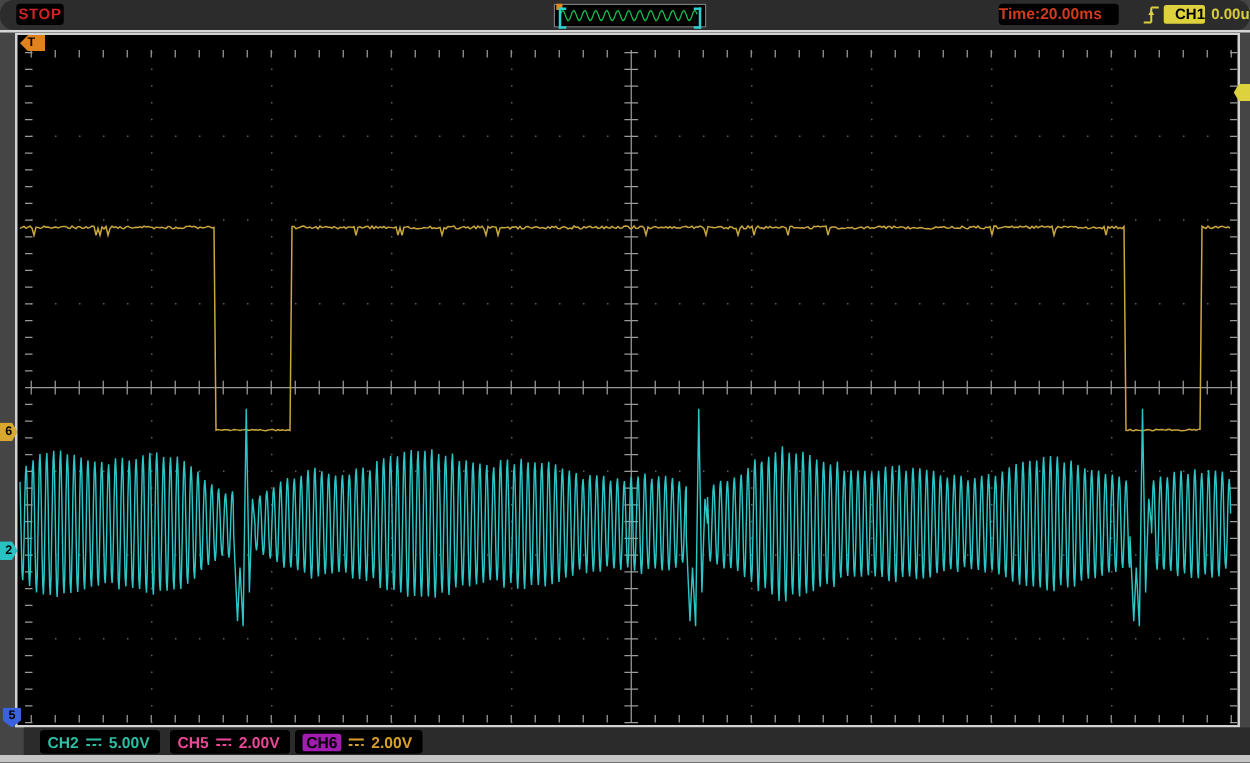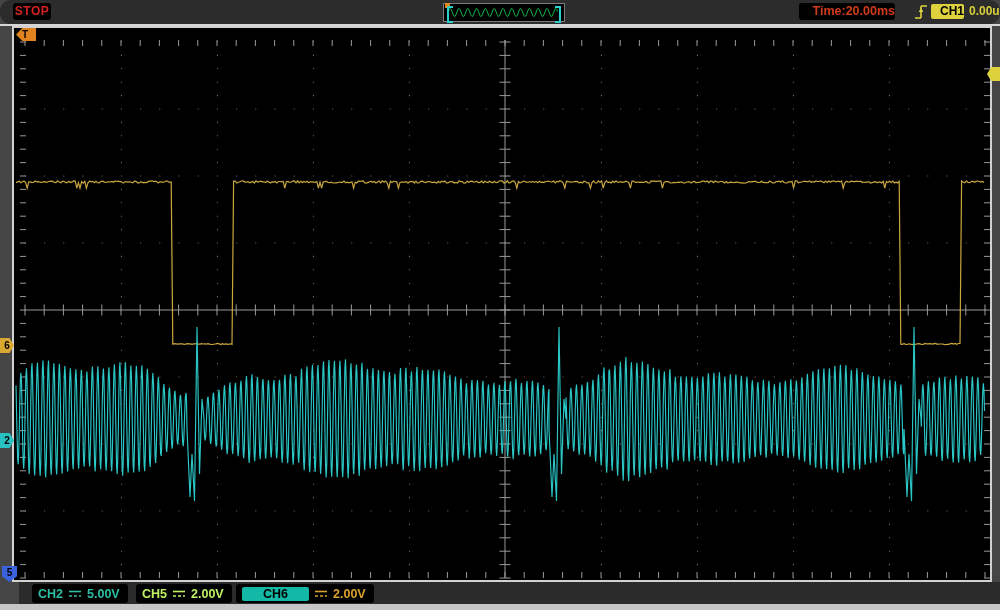--- a/index.html
+++ b/index.html
@@ -8,21 +8,21 @@
   
   #top-bar{position:absolute;left:0;top:0;width:1000px;height:24px;background:#2c2c2c;border-radius:11px;}
   #stop-box{position:absolute;left:13px;top:3px;width:38px;height:17px;background:#000;border-radius:3px;
             color:#d42222;font-weight:bold;font-size:12px;line-height:17px;text-align:center;letter-spacing:.5px;}
   #preview{position:absolute;left:443px;top:3px;width:122px;height:19px;background:#000;border:1px solid #7c7c7c;box-sizing:border-box;}
   #preview .p-tick{position:absolute;left:1px;top:-1px;width:5px;height:5px;background:#e08a1e;}
   .bracket{position:absolute;top:2px;width:4px;height:13px;}
   .bracket.l{left:3px;border-left:2px solid #2cd0d0;border-top:2px solid #2cd0d0;border-bottom:2px solid #2cd0d0;}
   .bracket.r{right:3px;border-right:2px solid #2cd0d0;border-top:2px solid #2cd0d0;border-bottom:2px solid #2cd0d0;}
   #time-box{position:absolute;left:799px;top:3px;width:96px;height:17px;background:#000;border-radius:3px;
-            color:#cf3b1c;font-weight:bold;font-size:12.5px;line-height:17px;text-align:right;}
+            color:#cf3b1c;font-weight:bold;font-size:12.5px;line-height:17px;text-align:left;}
   #trig-icon{position:absolute;left:914px;top:3px;}
   #trig-src{position:absolute;left:931px;top:4px;width:33px;height:15px;background:#ddd23e;border-radius:2px;
             color:#000;font-weight:bold;font-size:12px;line-height:15px;text-align:right;}
   #trig-lvl{position:absolute;left:969px;top:4px;color:#d8cf3a;font-weight:bold;font-size:12px;line-height:15px;}
   
   #separator{position:absolute;left:0;top:24px;width:1000px;height:2px;background:#d6d6d6;}
   #display{position:absolute;left:12px;top:26px;width:980px;height:556px;box-sizing:border-box;
            border:2px solid #d2d2d2;background:#000;}
   #wave-svg{position:absolute;left:0;top:0;}
   
@@ -32,21 +32,21 @@
   .tag-down{clip-path:polygon(0 0,100% 0,100% 64%,50% 100%,0 64%);}
   #marker-t{left:16px;top:28px;width:20px;height:13px;background:#e0821e;line-height:13px;padding-right:2px;box-sizing:border-box;}
   #marker-6{left:0;top:338px;width:14px;height:15px;background:#d8a830;line-height:15px;}
   #marker-2{left:0;top:433px;width:14px;height:15px;background:#29c2c2;line-height:15px;}
   #marker-5{left:2px;top:566px;width:15px;height:16px;background:#3b62dd;line-height:13px;}
   #marker-trig{left:987px;top:67px;width:13px;height:14px;background:#ddd23e;}
   
   #bottom-bar{position:absolute;left:0;top:582px;width:1000px;height:22px;background:#2b2b2b;margin-left:19px;}
   .ch-box{position:absolute;top:2px;height:19px;background:#000;border-radius:3px;display:flex;align-items:center;
           gap:5px;padding:0 8px 0 6px;font-weight:bold;font-size:12.5px;}
-  .ch-name.hl{background:#14b8a6;color:#000;border-radius:2px;padding:0 21px;}
+  .ch-name.hl{background:#a21caf;color:#000;border-radius:2px;padding:0 3px;}
   .dc-icon{flex:0 0 auto;display:block;}
   #bottom-edge{position:absolute;left:0;top:604px;width:1000px;height:6px;background:#c6c6c6;}
 </style>
 </head>
 <body>
 
 <div id="scope">
 
   <div id="top-bar">
     <div id="stop-box">STOP</div>
@@ -89,21 +89,21 @@
 
   <div id="bottom-bar">
     <div class="ch-box" style="left: 13px; color: rgb(44, 191, 164);">
       <span class="ch-name">CH2</span>
       <svg class="dc-icon" width="14" height="9">
         <path d="M1,2.5 H13" stroke="currentColor" stroke-width="1.6"></path>
         <path d="M1,7 H13" stroke="currentColor" stroke-width="1.6" stroke-dasharray="3 2"></path>
       </svg>
       <span class="ch-scale">5.00V</span>
     </div>
-    <div class="ch-box" style="left: 117px; color: #bef264;">
+    <div class="ch-box" style="left: 117px; color: #ec4899;">
       <span class="ch-name">CH5</span>
       <svg class="dc-icon" width="14" height="9">
         <path d="M1,2.5 H13" stroke="currentColor" stroke-width="1.6"></path>
         <path d="M1,7 H13" stroke="currentColor" stroke-width="1.6" stroke-dasharray="3 2"></path>
       </svg>
       <span class="ch-scale">2.00V</span>
     </div>
     <div class="ch-box" style="left: 217px; color: rgb(217, 160, 43);">
       <span class="ch-name hl">CH6</span>
       <svg class="dc-icon" width="14" height="9">

